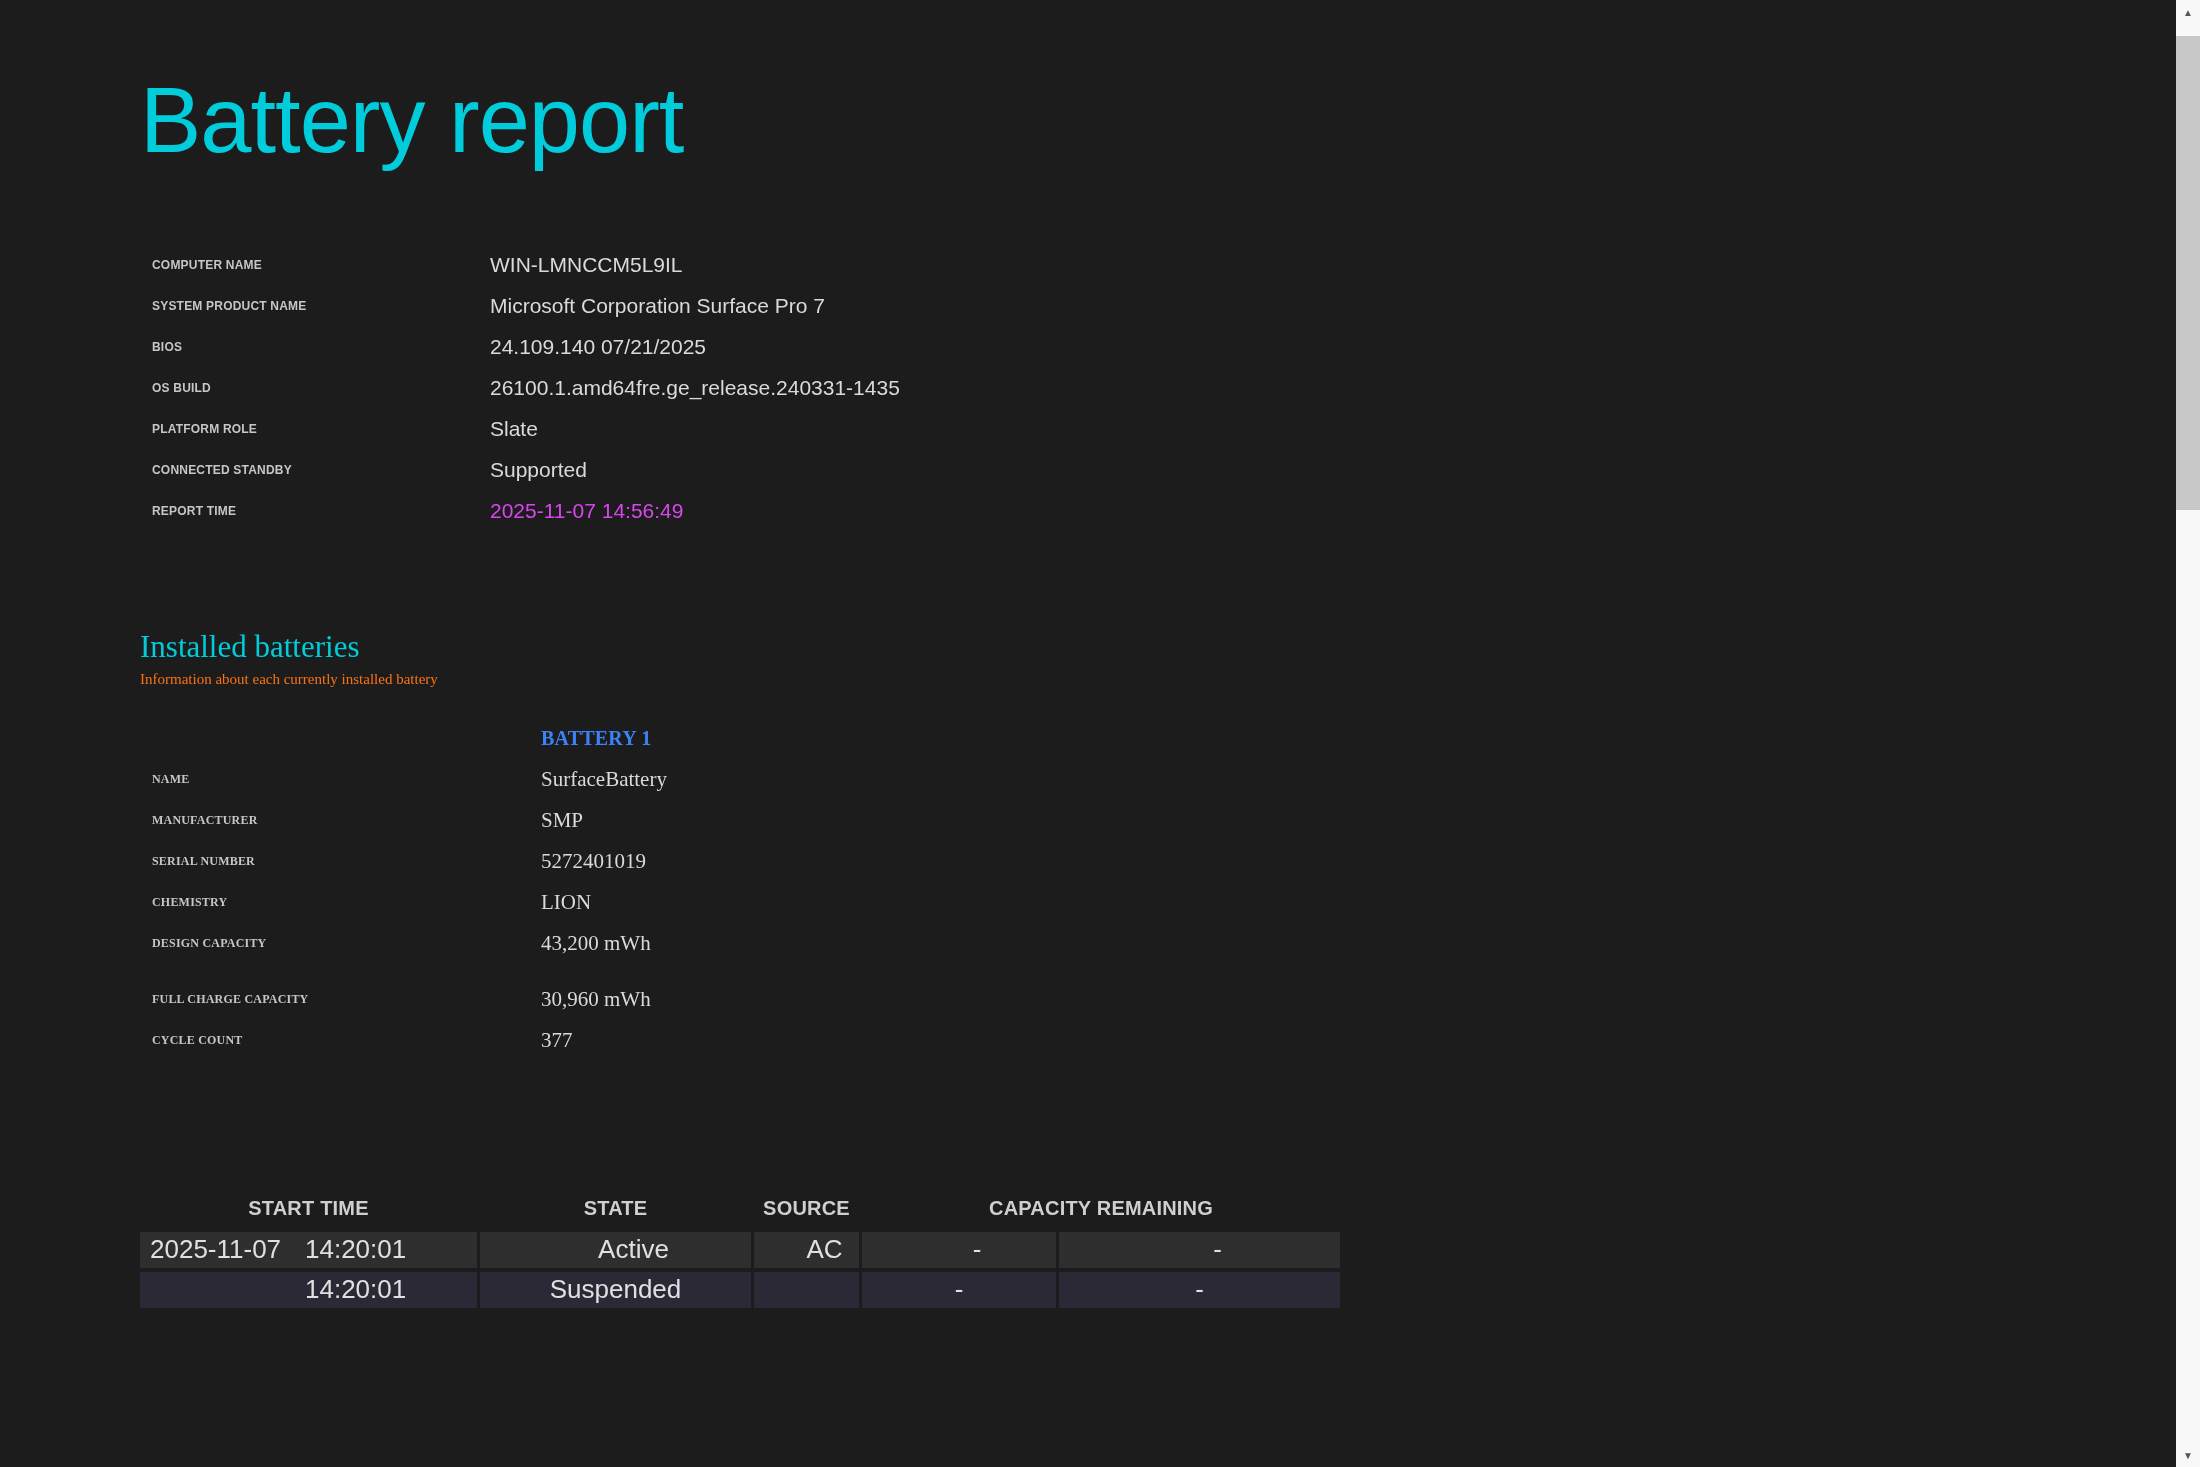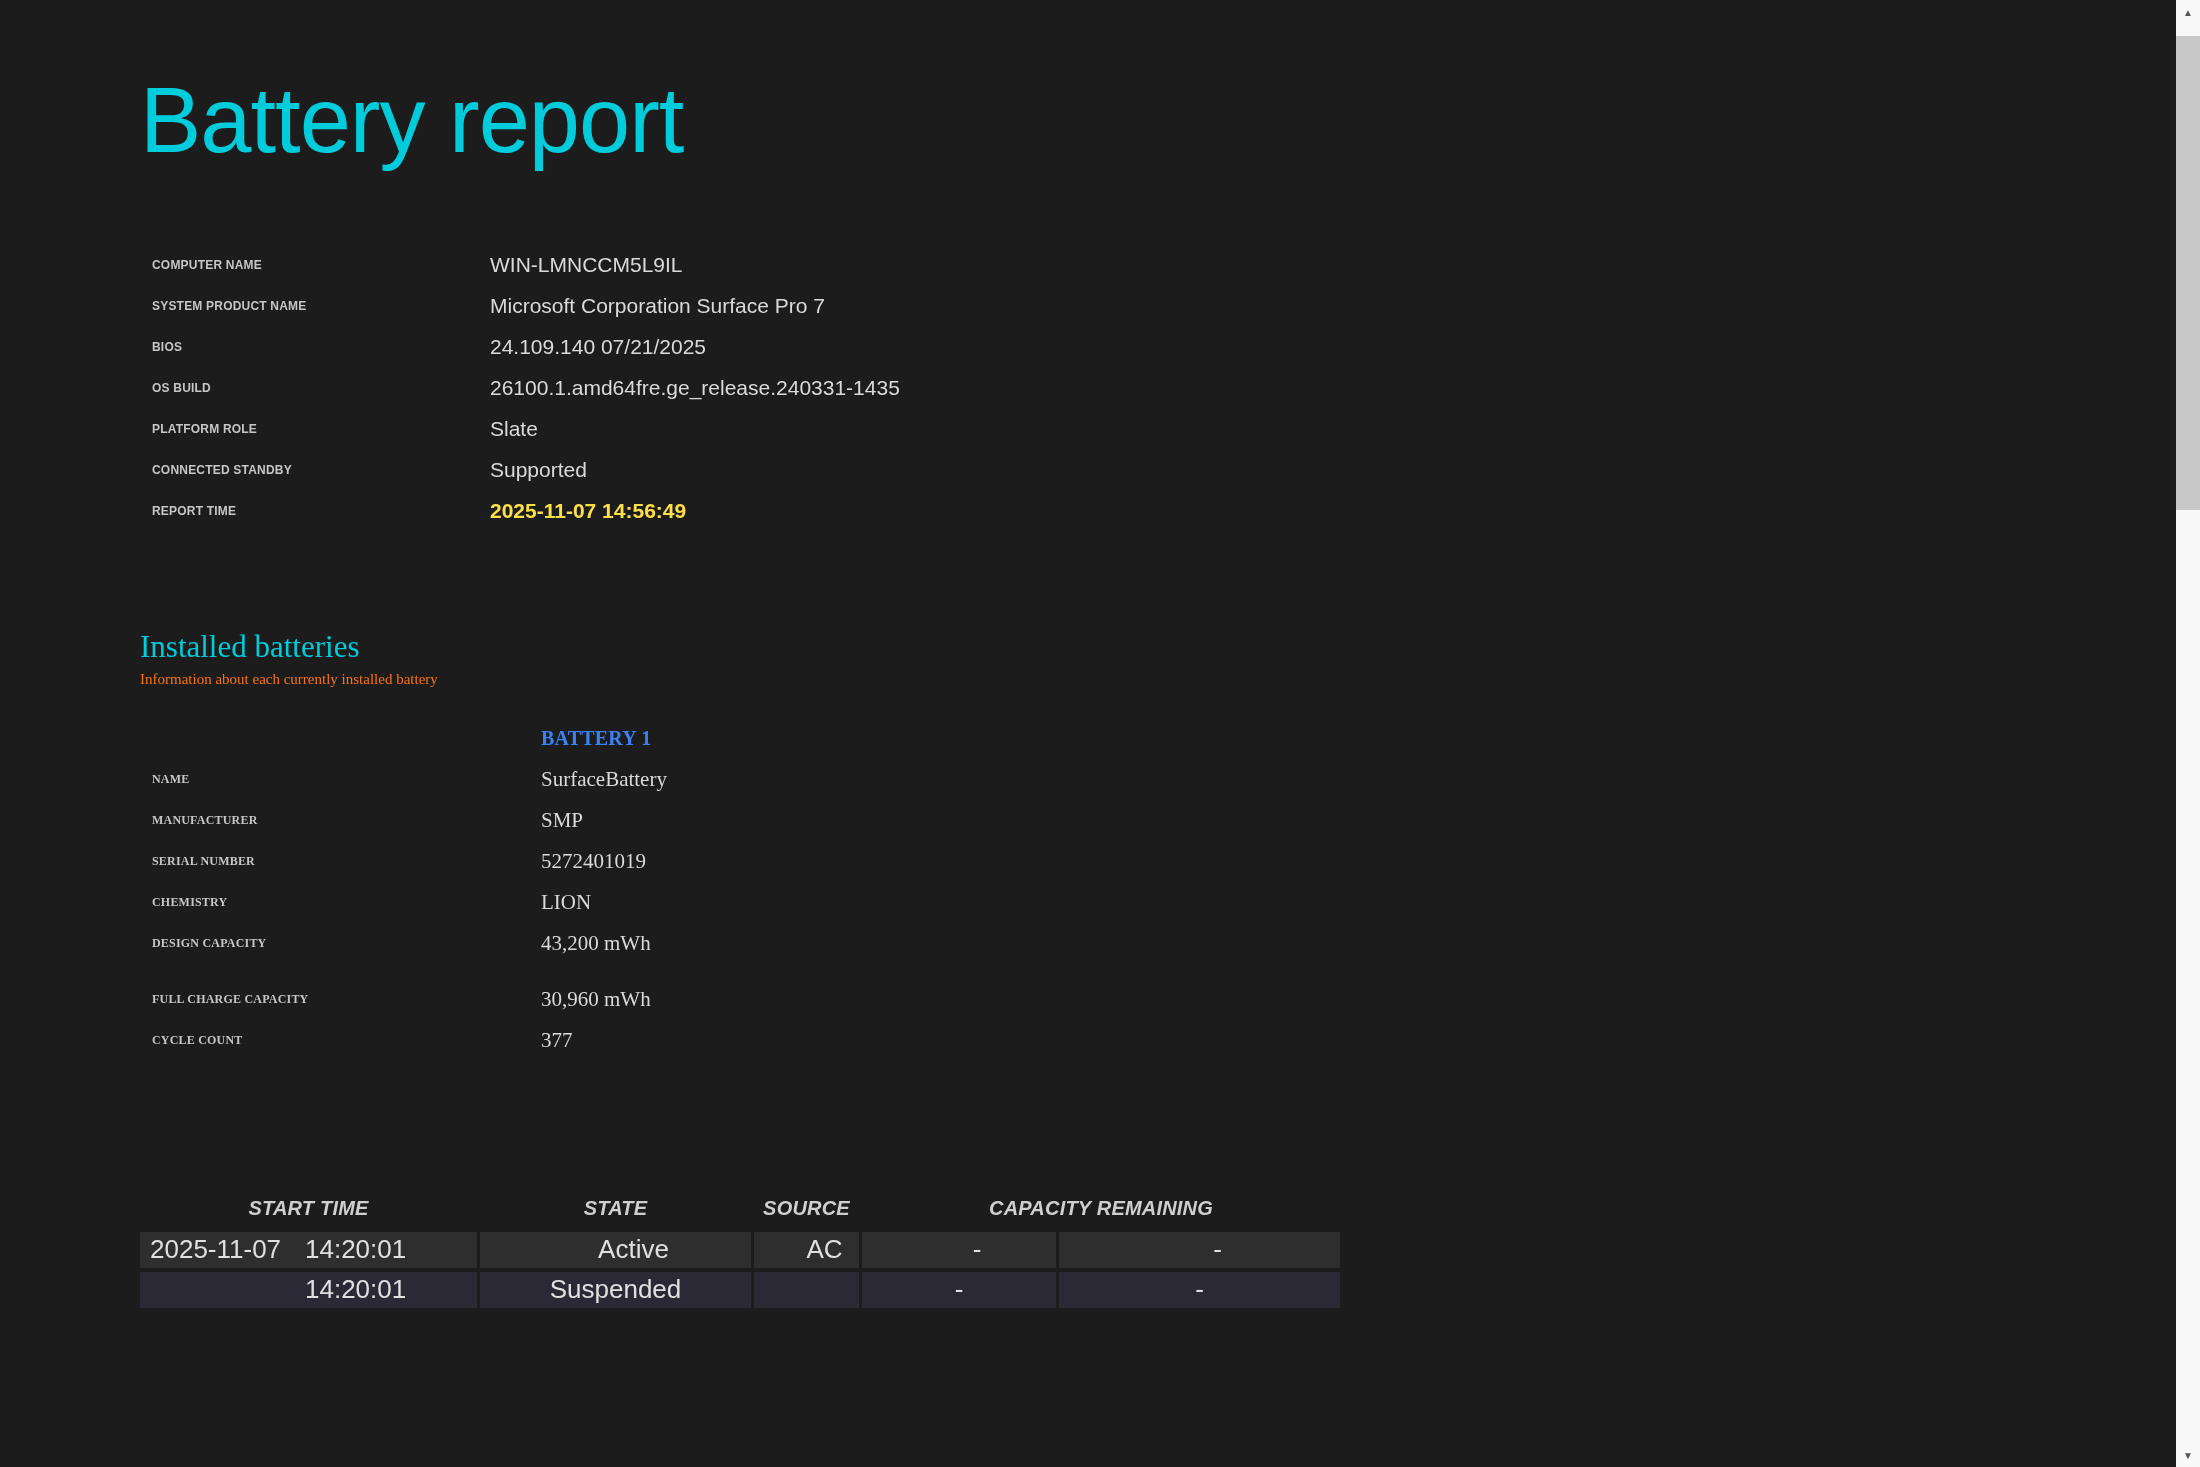--- a/index.html
+++ b/index.html
@@ -42,21 +42,21 @@
     letter-spacing: 0.2px;
   }
   .kv-value {
     height: 41px;
     display: flex;
     align-items: center;
     font-size: 21px;
     font-weight: 400;
     color: #dadada;
   }
-  .kv-value.emphasis { font-weight: 700; color: #fde047; }
+  .kv-value.emphasis { font-weight: 400; color: #d946ef; }
   .group-gap { margin-top: 15px; }
 
   
   .section-heading {
     font-size: 31px;
     font-weight: 400;
     color: #00ccdb;
     line-height: 1.2;
   }
   .section-subtitle {
@@ -93,21 +93,20 @@
   .uh {
     height: 24px;
     margin-bottom: 7px;
     display: flex;
     align-items: center;
     justify-content: center;
     font-size: 20px;
     font-weight: 700;
     color: #cfcfcf;
     letter-spacing: 0.2px;
-    font-style: italic;
   }
   .uh.span2 { grid-column: 4 / 6; }
   .ucell {
     height: 36px;
     display: flex;
     align-items: center;
     justify-content: center;
     font-size: 26px;
     color: #e0e0e0;
   }

